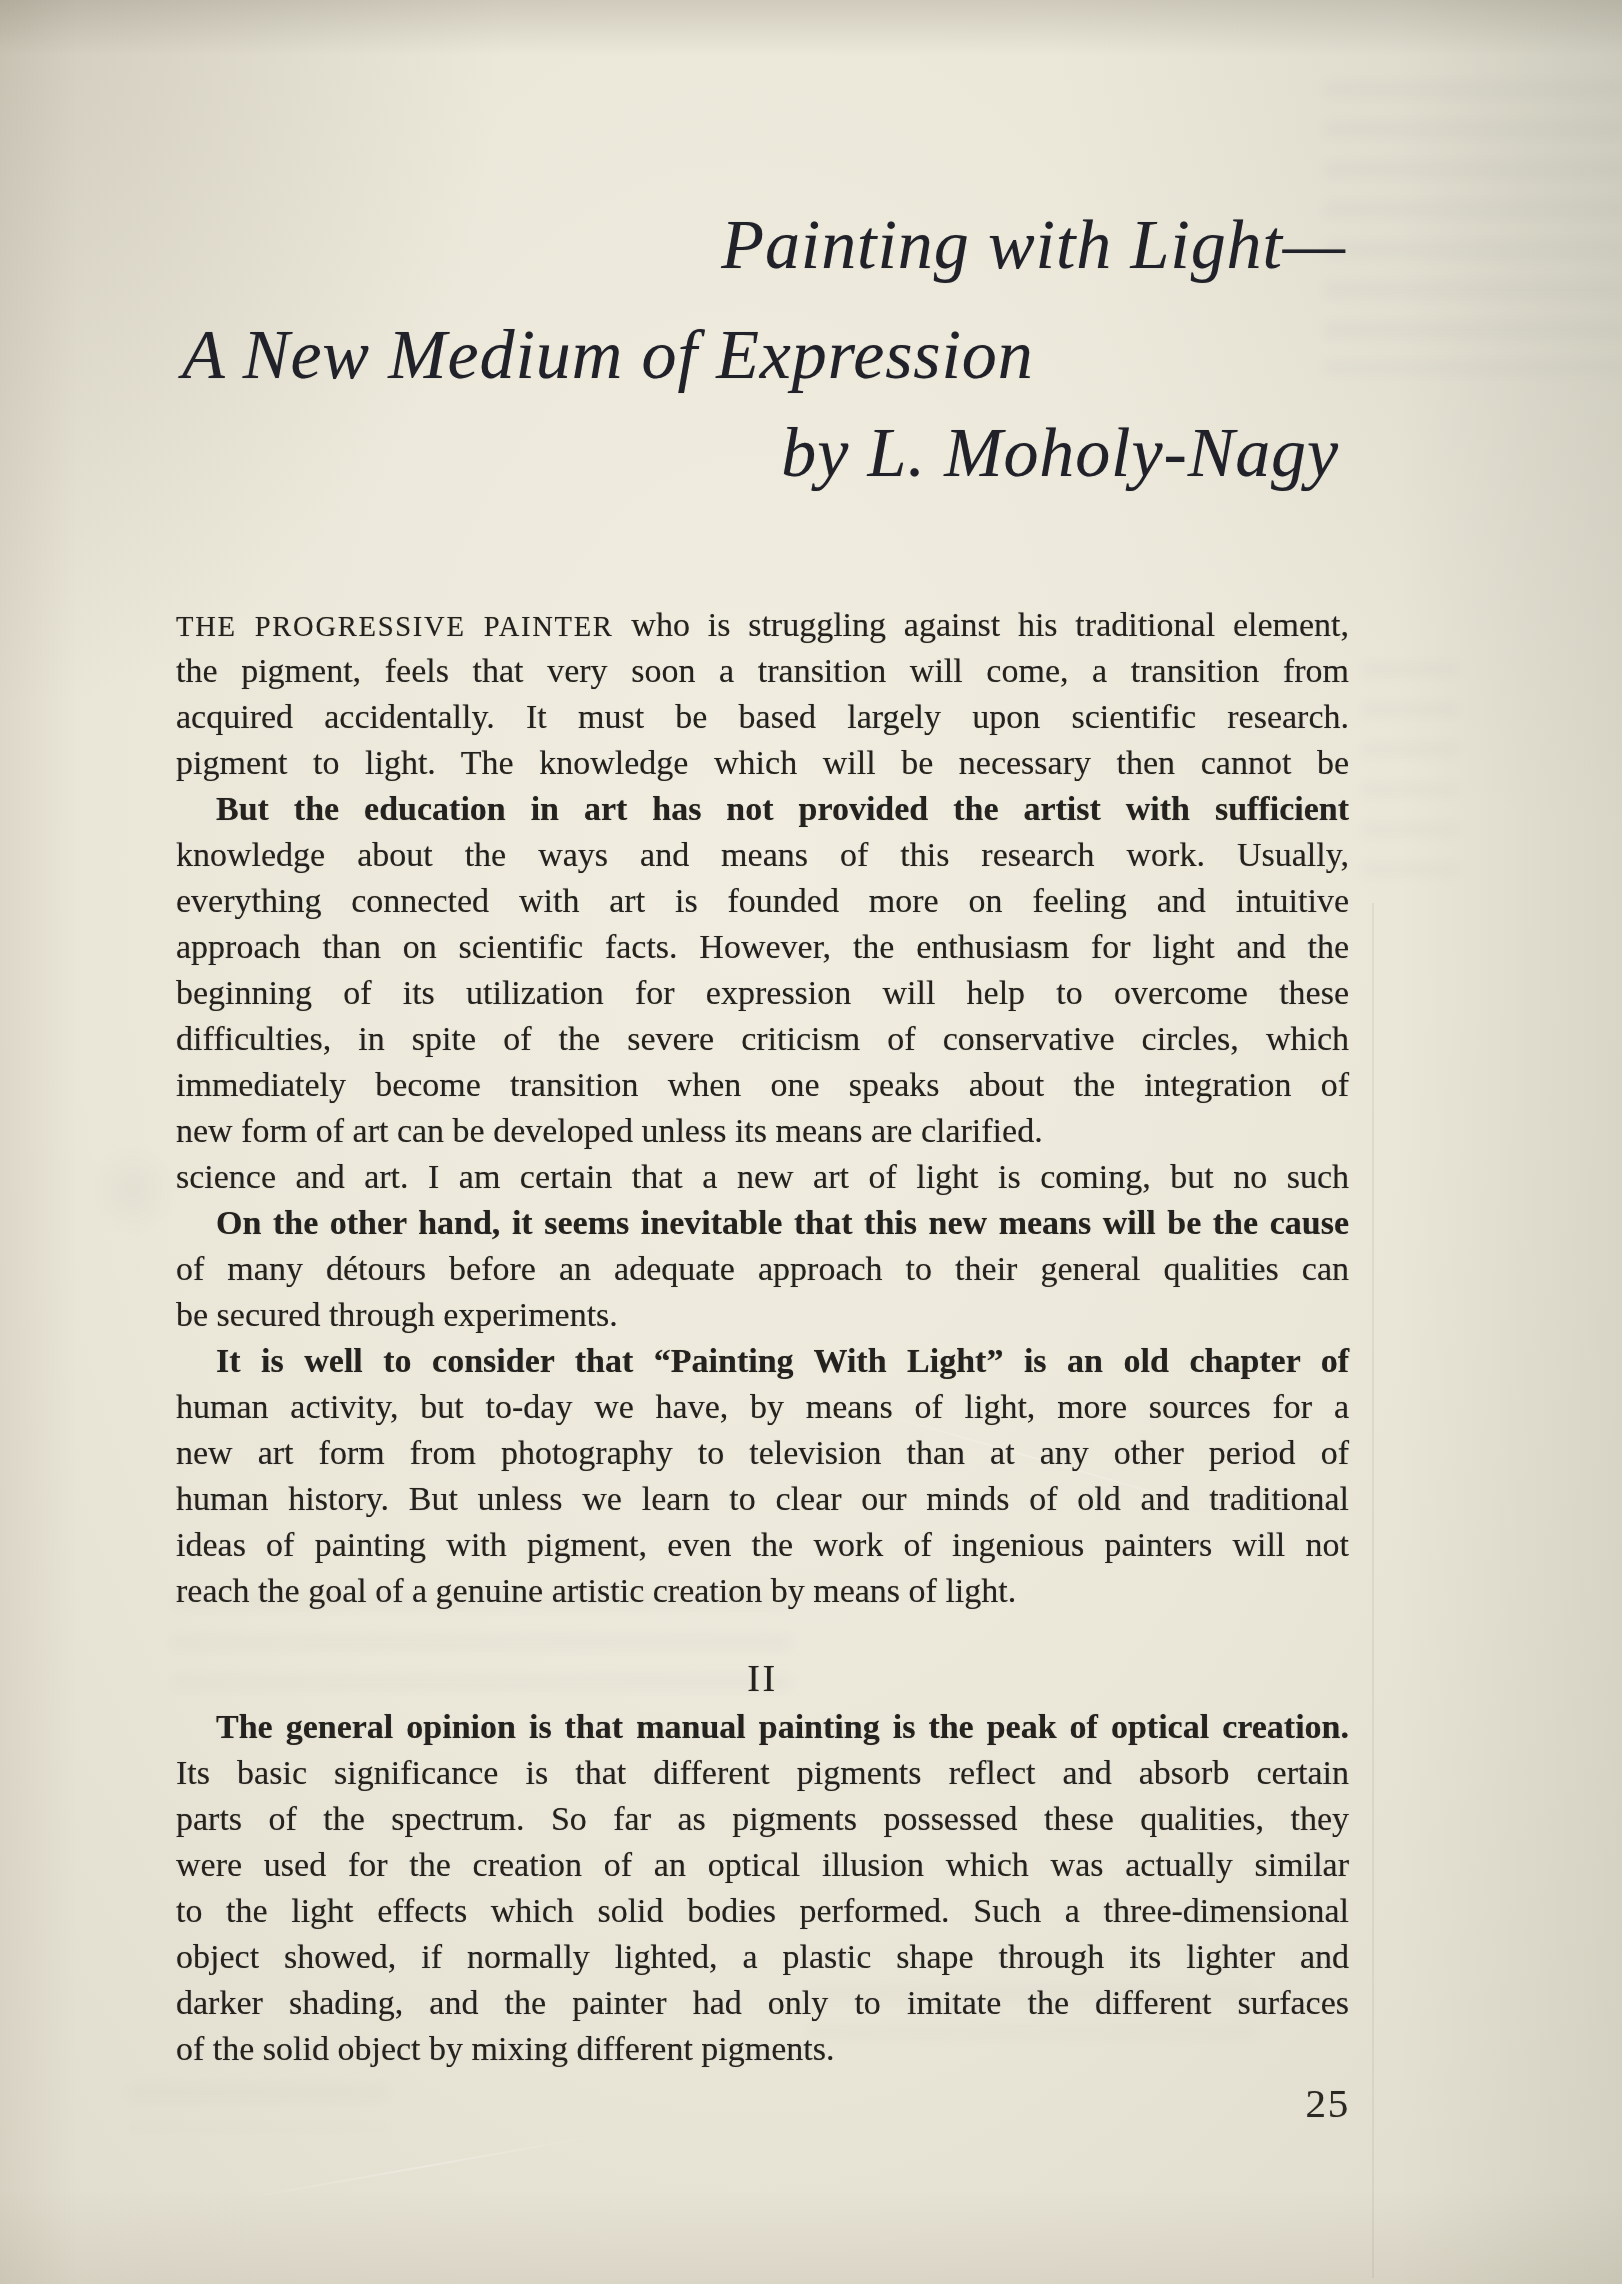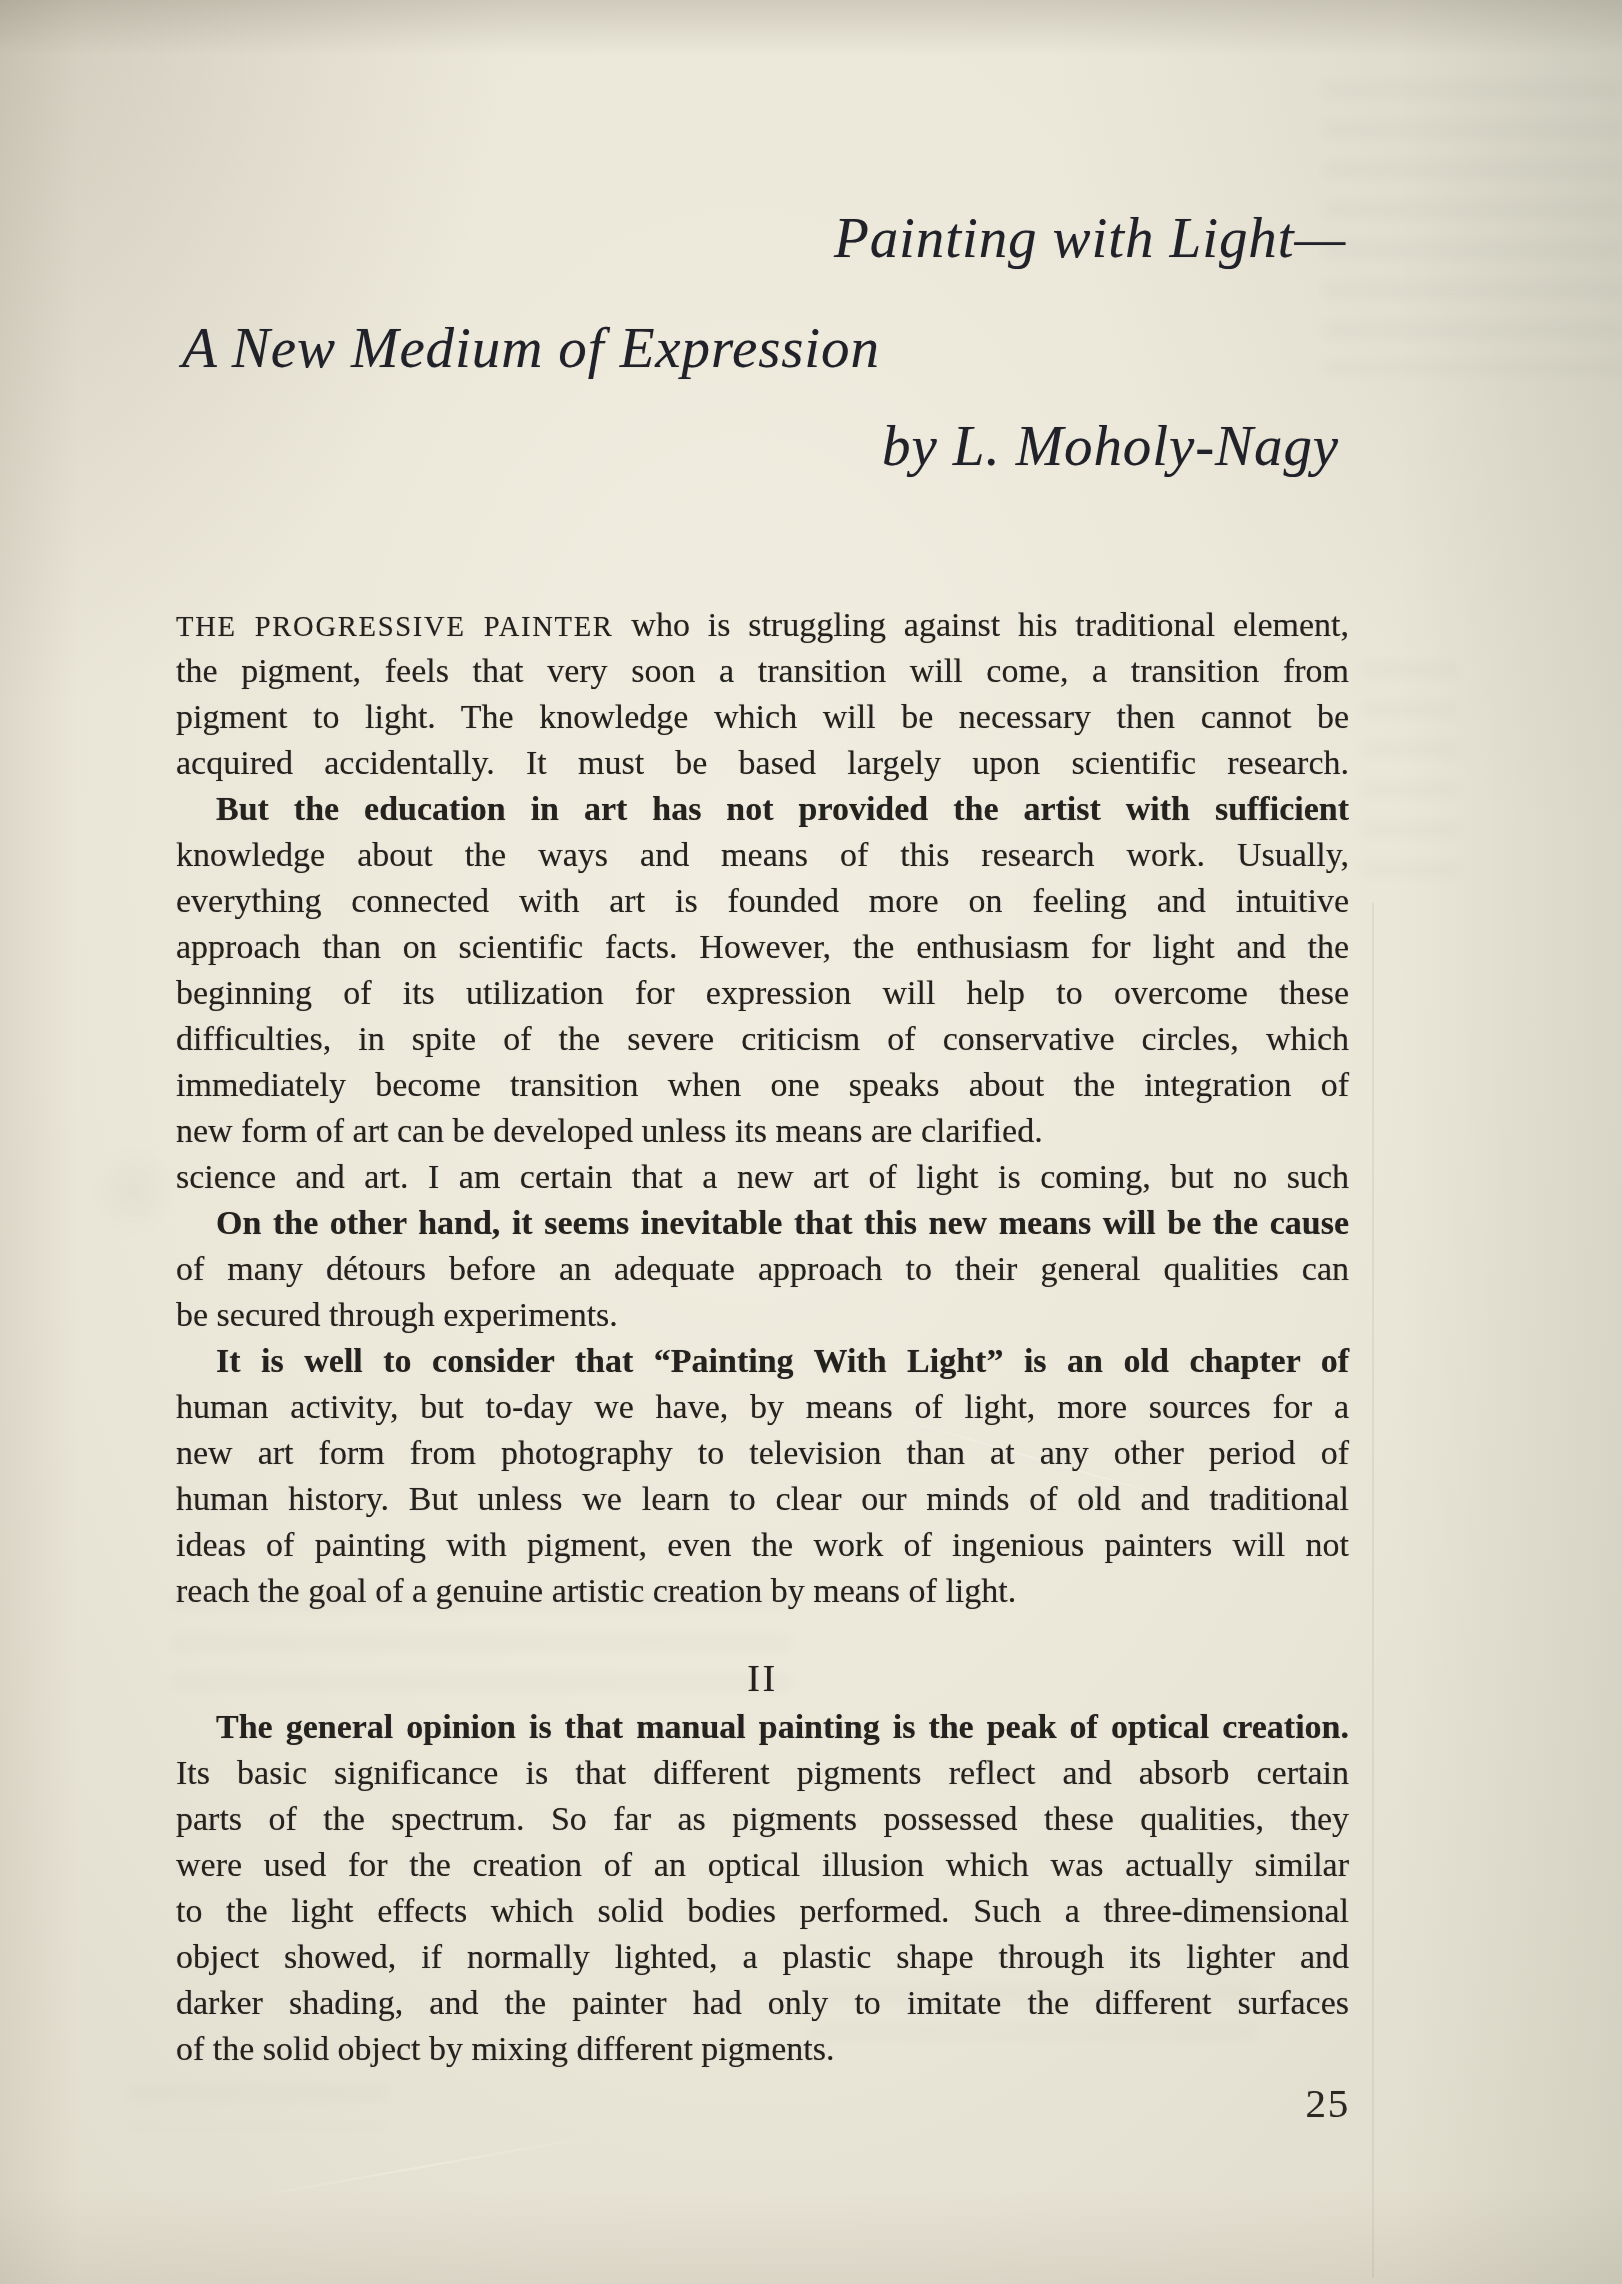--- a/index.html
+++ b/index.html
@@ -19,21 +19,21 @@
       linear-gradient(90deg, rgba(115,105,85,0.10) 0px, rgba(115,105,85,0) 77px),
       linear-gradient(270deg, rgba(118,126,112,0.12) 0px, rgba(118,126,112,0) 224px),
       linear-gradient(0deg, rgba(115,105,85,0.10) 0px, rgba(115,105,85,0) 95px),
       radial-gradient(ellipse at 46% 38%, #f1eee1 0%, #eae6d8 52%, #dfdbcb 100%);
   }
 
   
   .title-line {
     position: absolute;
     font-style: italic;
-    font-size: 57px;
+    font-size: 70px;
     line-height: 1.15;
     color: #21212a;
     letter-spacing: 0.9px;
     white-space: nowrap;
     text-shadow: 0 0 0.9px rgba(30,30,40,0.35);
   }
   .t1 { top: 205px; right: 277px; }
   .t2 { top: 315px; left: 182px; }
   .t3 { top: 413px; right: 284px; }
 
@@ -132,22 +132,22 @@
 
   <div class="title-line t1">Painting with Light—</div>
   <div class="title-line t2">A New Medium of Expression</div>
   <div class="title-line t3">by L. Moholy-Nagy</div>
 
   <div class="body-col">
 
     <div class="para">
       <div class="line"><span class="smallcaps">THE PROGRESSIVE PAINTER</span><span> who is struggling against his traditional element,</span></div>
       <div class="line">the pigment, feels that very soon a transition will come, a transition from</div>
+      <div class="line">acquired accidentally. It must be based largely upon scientific research.</div>
       <div class="line">pigment to light. The knowledge which will be necessary then cannot be</div>
-      <div class="line">acquired accidentally. It must be based largely upon scientific research.</div>
     </div>
 
     <div class="para">
       <div class="line indent">But the education in art has not provided the artist with sufficient</div>
       <div class="line">knowledge about the ways and means of this research work. Usually,</div>
       <div class="line">everything connected with art is founded more on feeling and intuitive</div>
       <div class="line">approach than on scientific facts. However, the enthusiasm for light and the</div>
       <div class="line">beginning of its utilization for expression will help to overcome these</div>
       <div class="line">difficulties, in spite of the severe criticism of conservative circles, which</div>
       <div class="line">immediately become transition when one speaks about the integration of</div>

